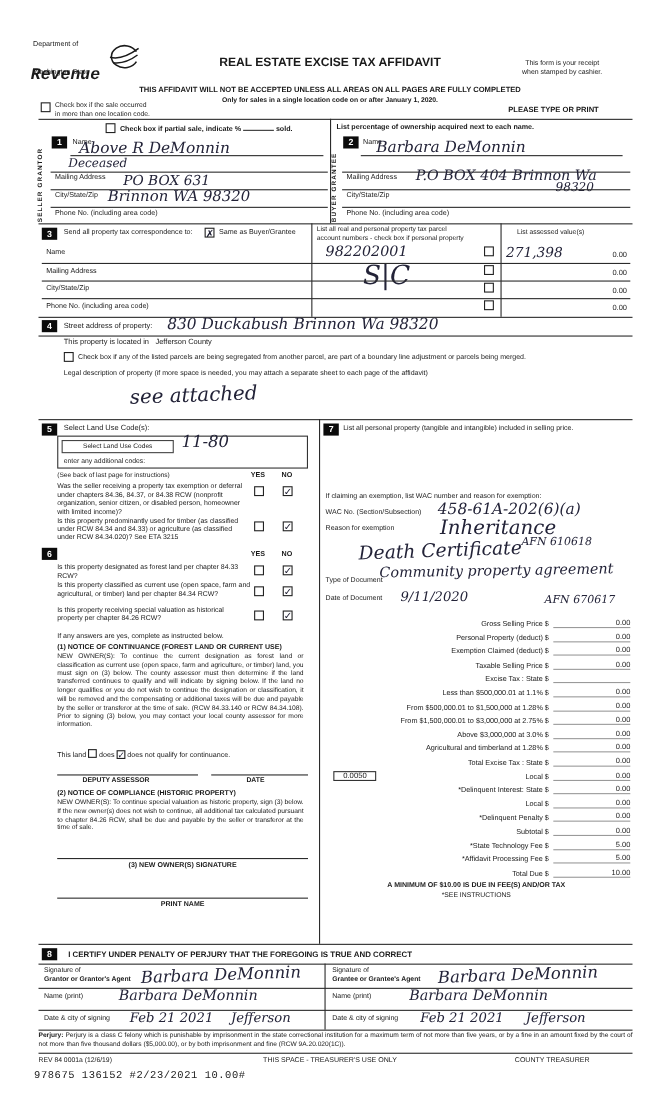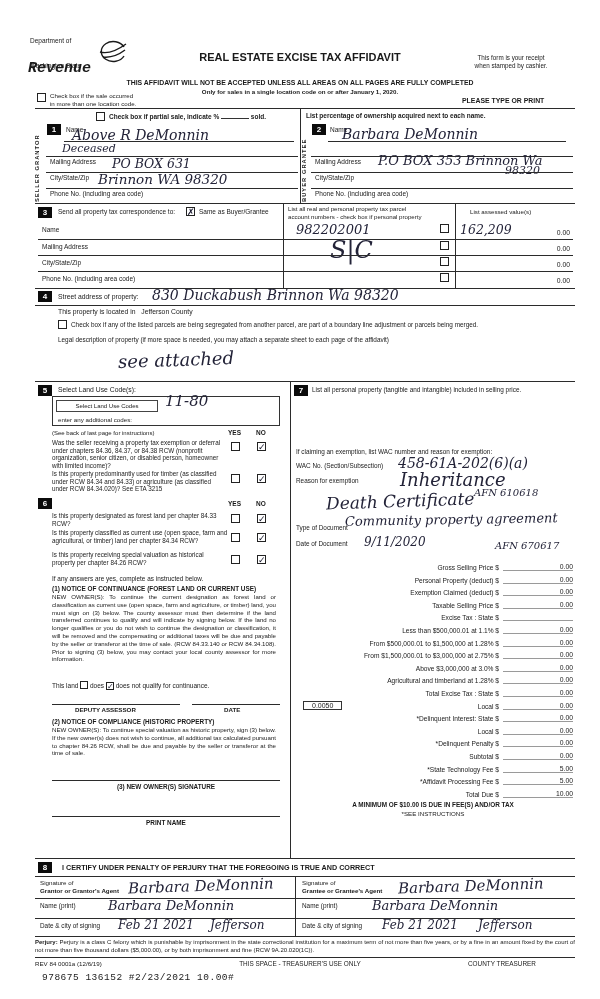--- a/index.html
+++ b/index.html
@@ -87,21 +87,21 @@
   <div class="lb" style="left:50px;top:190px">Phone No. (including area code)</div>
 
   <div class="vl" style="left:300px;top:108px;height:95px"></div>
   <div class="vert" style="left:301px;top:126px;height:76px">BUYER GRANTEE</div>
   <div class="numbox" style="left:312px;top:124px">2</div>
   <div class="lb" style="left:330px;top:126px">Name</div>
   <div class="hw" style="left:342px;top:126px;font-size:14px">Barbara DeMonnin</div>
   <div class="hl" style="left:328px;top:141px;width:238px"></div>
   <div class="hl" style="left:311px;top:156px;width:262px"></div>
   <div class="lb" style="left:315px;top:158px">Mailing Address</div>
-  <div class="hw" style="left:378px;top:153px;font-size:13px">P.O BOX 353 Brinnon Wa</div>
+  <div class="hw" style="left:378px;top:153px;font-size:13px">P.O BOX 404 Brinnon Wa</div>
   <div class="hw" style="left:505px;top:164px;font-size:11px">98320</div>
   <div class="hl" style="left:311px;top:172px;width:262px"></div>
   <div class="lb" style="left:315px;top:174px">City/State/Zip</div>
   <div class="hl" style="left:311px;top:188px;width:262px"></div>
   <div class="lb" style="left:315px;top:190px">Phone No. (including area code)</div>
 
   <div class="hl" style="left:35px;top:203px;width:540px"></div>
 
   <div class="numbox" style="left:38px;top:207px">3</div>
   <div class="lb" style="left:58px;top:208px">Send all property tax correspondence to:</div>
@@ -118,21 +118,21 @@
   <div class="lb" style="left:42px;top:259px">City/State/Zip</div>
   <div class="lb" style="left:42px;top:275px">Phone No. (including area code)</div>
 
   <div class="hw" style="left:296px;top:222px;font-size:13px">982202001</div>
   <div class="hw" style="left:330px;top:236px;font-size:24px">S|C</div>
   <span class="cb" style="left:440px;top:224px"></span>
   <span class="cb" style="left:440px;top:241px"></span>
   <span class="cb" style="left:440px;top:257px"></span>
   <span class="cb" style="left:440px;top:273px"></span>
 
-  <div class="hw" style="left:460px;top:222px;font-size:12.5px">162,209</div>
+  <div class="hw" style="left:460px;top:222px;font-size:12.5px">271,398</div>
   <div class="val3" style="left:506px;top:229px">0.00</div>
   <div class="val3" style="left:506px;top:245px">0.00</div>
   <div class="val3" style="left:506px;top:261px">0.00</div>
   <div class="val3" style="left:506px;top:277px">0.00</div>
 
   <div class="vl" style="left:283px;top:203px;height:85px"></div>
   <div class="vl" style="left:455px;top:203px;height:85px"></div>
   <div class="hl" style="left:38px;top:239px;width:535px"></div>
   <div class="hl" style="left:38px;top:255px;width:535px"></div>
   <div class="hl" style="left:38px;top:271px;width:535px"></div>
@@ -345,15 +345,15 @@
   <div class="hl" style="left:35px;top:936px;width:540px"></div>
 
   <div class="abs" style="left:35px;top:939px;width:540px;font-size:6px;line-height:1.3;text-align:justify">
     <span class="b">Perjury:</span>
     <span>Perjury is a class C felony which is punishable by imprisonment in the state correctional institution for a maximum term of not more than five years, or by a fine in an amount fixed by the court of not more than five thousand dollars ($5,000.00), or by both imprisonment and fine (RCW 9A.20.020(1C)).</span>
   </div>
   <div class="hl" style="left:35px;top:957px;width:540px"></div>
   <div class="lb" style="left:35px;top:960px;font-size:6.2px">REV 84 0001a (12/6/19)</div>
   <div class="abs c" style="left:180px;top:960px;width:240px;font-size:6.4px">THIS SPACE - TREASURER'S USE ONLY</div>
   <div class="lb" style="left:468px;top:960px;font-size:6.4px">COUNTY TREASURER</div>
-  <div class="abs mono" style="left:42px;top:972px;font-size:9.5px;letter-spacing:.5px;color:#222">978675 136152 #2/23/2021 10.00#</div>
+  <div class="abs mono" style="left:31px;top:972px;font-size:9.5px;letter-spacing:.5px;color:#222">978675 136152 #2/23/2021 10.00#</div>
 
 </div>
 
 </body></html>

